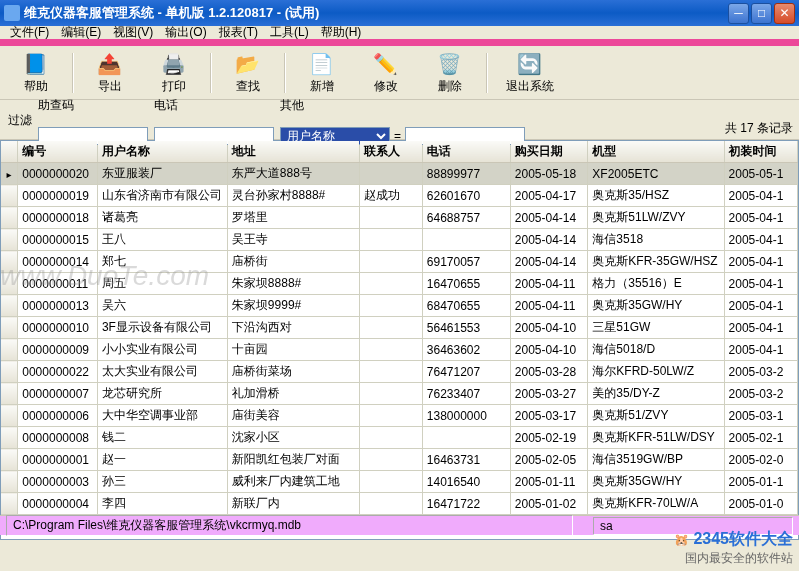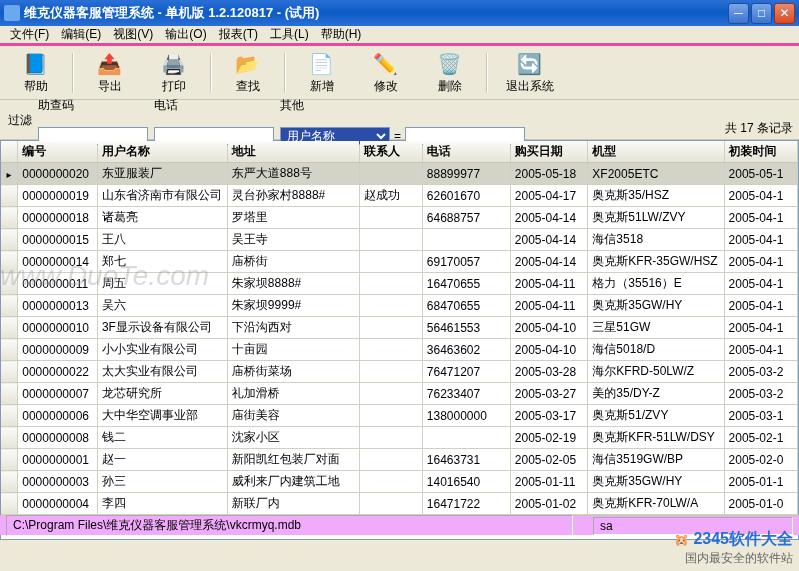--- a/index.html
+++ b/index.html
@@ -7,21 +7,21 @@
 
 
 .titlebar { height: 26px; background: linear-gradient(to bottom, #2a6fd6 0%, #0c5bc5 50%, #2a6fd6 100%); display: flex; align-items: center; padding: 12px 4px; color: #fff; }
 .titlebar .icon { width: 16px; height: 16px; background: #6aa8ef; margin-right: 4px; border-radius: 2px; }
 .titlebar .title { flex: 1; font-weight: bold; font-size: 13px; }
 .winbtns { display: flex; gap: 2px; }
 .winbtn { width: 21px; height: 21px; background: linear-gradient(to bottom,#7ba7e8,#3c73d0); border: 1px solid #1b4f9e; border-radius: 3px; display: flex; align-items: center; justify-content: center; color: #fff; cursor: pointer; }
 .winbtn.close { background: linear-gradient(to bottom,#e88b6f,#d64b28); border-color: #a32f0e; }
 
 
-.menubar { height: 20px; background: #ece9d8; display: flex; align-items: center; padding: 0 4px; border-bottom: 3px solid #ec4899; }
+.menubar { height: 20px; background: #ece9d8; display: flex; align-items: center; padding: 0 4px; border-bottom: 7px solid #ec4899; }
 .menubar span { padding: 2px 6px; cursor: pointer; }
 
 
 .toolbar { height: 54px; background: #ece9d8; display: flex; align-items: center; padding: 2px 6px; border-bottom: 1px solid #cac6b6; gap: 4px; }
 .tbtn { width: 60px; height: 48px; display: flex; flex-direction: column; align-items: center; justify-content: center; border: 1px solid transparent; cursor: pointer; }
 .tbtn .ico { width: 28px; height: 26px; display: flex; align-items: center; justify-content: center; font-size: 20px; }
 .tbtn .lbl { margin-top: 1px; }
 .tsep { width: 2px; height: 40px; border-left: 1px solid #cac6b6; border-right: 1px solid #fff; margin: 0 2px; }
 
 

